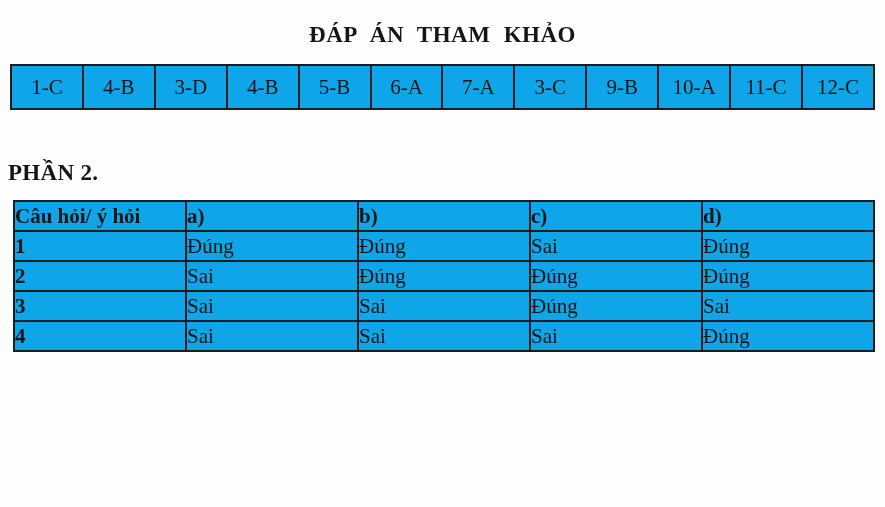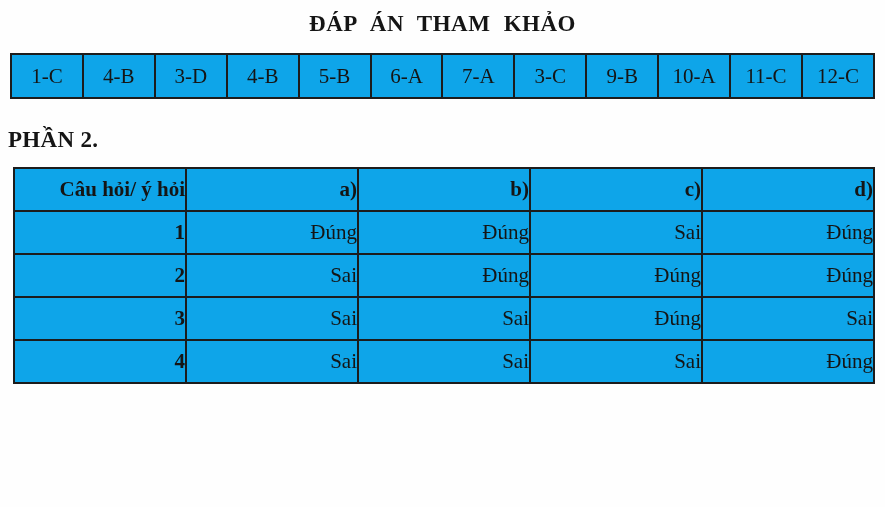--- a/index.html
+++ b/index.html
@@ -8,31 +8,31 @@
     width: 885px; height: 507px;
     font-family: "Liberation Serif", "DejaVu Serif", serif;
     color: #151515;
     background: #fefefe;
     overflow: hidden;
   }
   .doc-title {
     text-align: center;
     font-weight: bold;
     font-size: 23px;
-    padding-top: 11px;
+    padding-top: 22px;
     letter-spacing: 0.5px;
     word-spacing: 7px;
   }
   .section-heading {
     font-weight: bold;
     font-size: 23px;
     margin: 32px 0 0 8px;
     letter-spacing: 0.3px;
   }
-  .section-heading.second { margin-top: 28px; }
+  .section-heading.second { margin-top: 50px; }
   table {
     border-collapse: collapse;
     table-layout: fixed;
     background: #0ea5e9;
   }
   .p1-table {
     width: 865px;
     margin: 16px 10px 0 10px;
   }
   .p1-table td {
@@ -41,22 +41,22 @@
     text-align: center;
     vertical-align: middle;
     font-size: 21px;
   }
   .p2-table {
     width: 862px;
     margin: 14px 10px 0 13px;
   }
   .p2-table td, .p2-table th {
     border: 2px solid #1c1c1c;
-    height: 43px;
-    text-align: right;
+    height: 30px;
+    text-align: left;
     vertical-align: middle;
     font-size: 21px;
   }
   .p2-table th { font-weight: bold; }
   .p2-table td.qnum { font-weight: bold; }
 </style>
 </head>
 <body>
 
 <div class="page">

